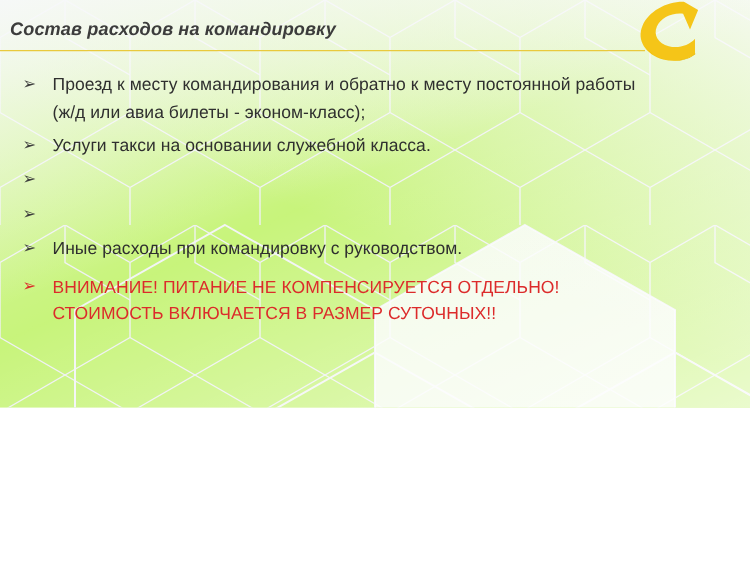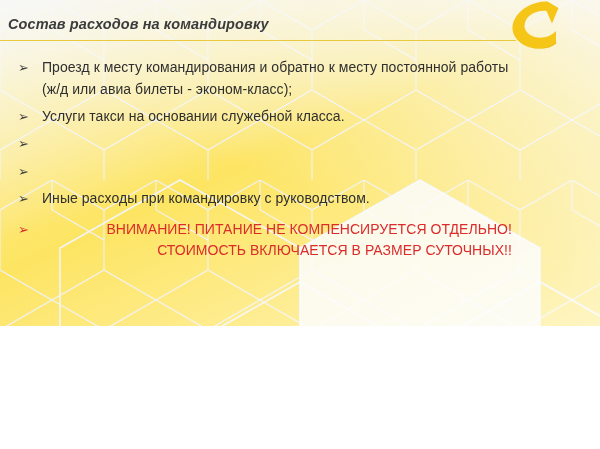--- a/index.html
+++ b/index.html
@@ -11,21 +11,21 @@
     height: 449px;
     overflow: hidden;
     font-family: "Liberation Sans", sans-serif;
     background: #ffffff;
   }
 
   #slide {
     position: relative;
     width: 600px;
     height: 326px;
-    background: #fde047;
+    background: #bef264;
     overflow: hidden;
   }
 
   
   .hex-bg {
     position: absolute;
     inset: 0;
     overflow: hidden;
     pointer-events: none;
   }
@@ -104,21 +104,20 @@
     font-size: 14px;
     line-height: 21.5px;
     color: #2f2f2f;
     letter-spacing: 0.05px;
   }
 
   .bullet-row.warn .bullet-marker { color: #dc2b2b; }
   .bullet-row.warn .bullet-text {
     color: #dc2b2b;
     max-width: 470px;
-    text-align: right;
   }
 
   .bullet-row.spaced { margin-bottom: 6px; }
   .bullet-row.warn { margin-top: 9px; }
 </style>
 </head>
 <body>
 
 <div id="slide">
 

